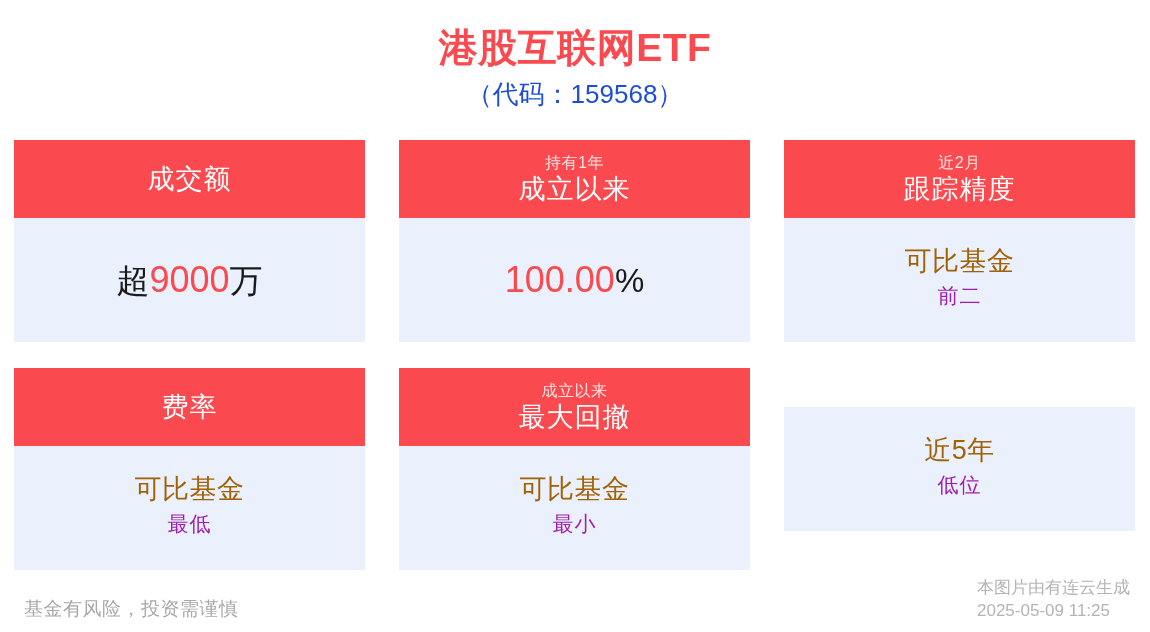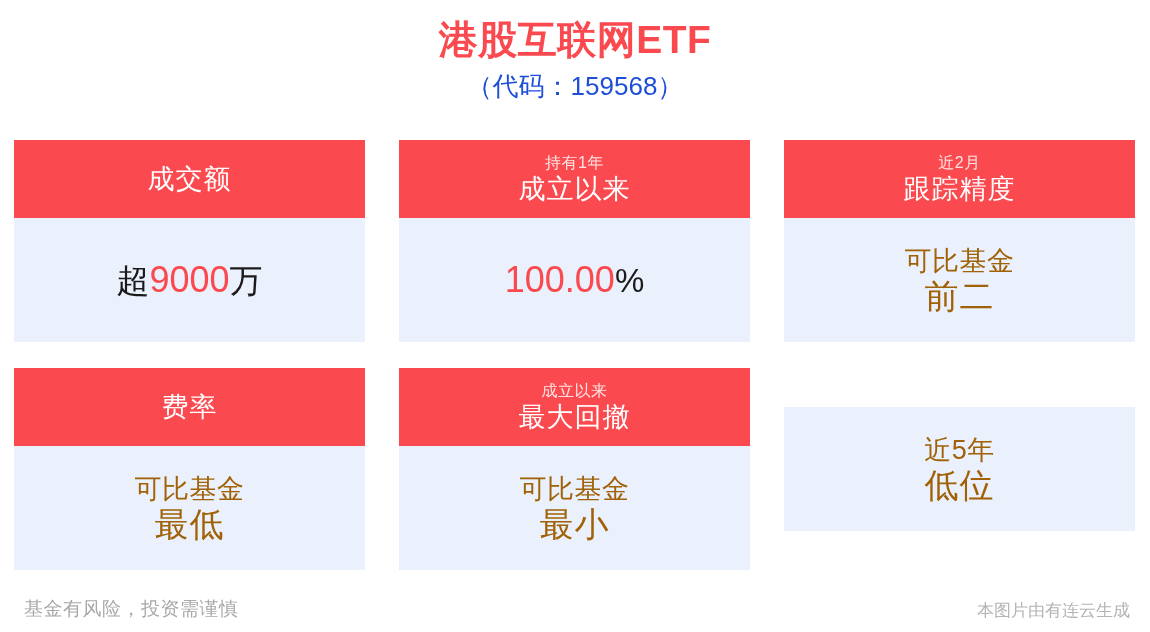--- a/index.html
+++ b/index.html
@@ -12,21 +12,21 @@
     background: #ffffff;
     font-family: "Liberation Sans", "DejaVu Sans", sans-serif;
     overflow: hidden;
     position: relative;
   }
 
   
   .title-block {
     width: 100%;
     text-align: center;
-    padding-top: 16px;
+    padding-top: 24px;
     box-sizing: border-box;
   }
   .main-title {
     color: #fb4a4f;
     font-size: 39px;
     font-weight: bold;
     line-height: 48px;
     letter-spacing: 0.5px;
   }
   .sub-title {
@@ -99,23 +99,23 @@
     color: #fb4a4f;
     font-size: 36px;
   }
   .body-top {
     font-size: 27px;
     line-height: 32px;
     color: #a16207;
     letter-spacing: 0.5px;
   }
   .body-bottom {
-    font-size: 34px;
+    font-size: 21px;
     line-height: 38px;
-    color: #a16207;
+    color: #a21caf;
     letter-spacing: 1px;
   }
 
   
   .footer {
     position: absolute;
     left: 0;
     bottom: 0;
     width: 1150px;
     height: 64px;
@@ -204,14 +204,15 @@
       <div class="body-bottom">低位</div>
     </div>
   </div>
 
 </div>
 
 <div class="footer">
   <div class="footer-left">基金有风险，投资需谨慎</div>
   <div class="footer-right">
     <div>本图片由有连云生成</div>
+    <div>2025-05-09 11:25</div>
   </div>
 </div>
 
 </body></html>

